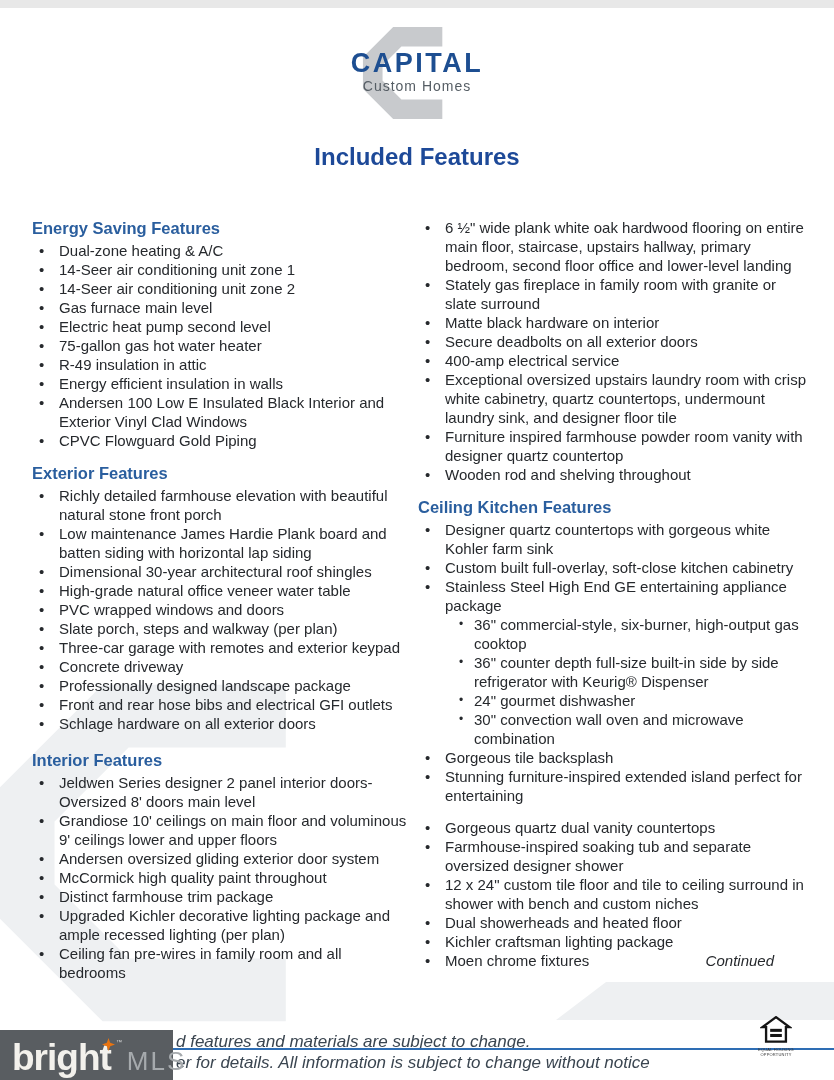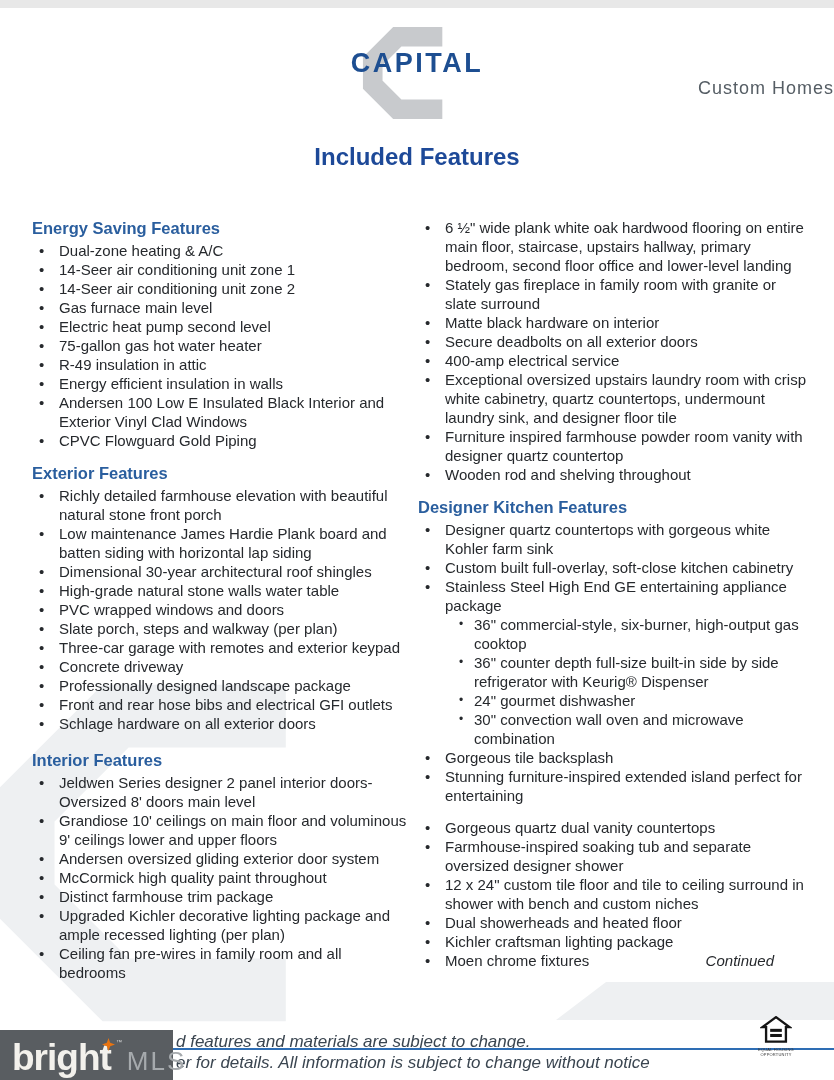--- a/index.html
+++ b/index.html
@@ -14,22 +14,22 @@
   }
 
   
   .logo-block { position: absolute; top: 0; left: 0; width: 100%; height: 130px; }
   .logo-c { position: absolute; top: 16px; left: 357px; }
   .brand-name {
     position: absolute; top: 40px; width: 100%; text-align: center;
     font-size: 27px; font-weight: bold; letter-spacing: 2.5px; color: #1d4e91;
   }
   .brand-subtitle {
-    position: absolute; top: 70px; width: 100%; text-align: right;
-    font-size: 18px; color: #555d64; letter-spacing: 1px;
+    position: absolute; top: 70px; width: 100%; text-align: center;
+    font-size: 14px; color: #555d64; letter-spacing: 1px;
   }
   .brand-tagline {
     position: absolute; top: 90px; width: 100%; text-align: center;
     font-size: 8.5px; color: #b3b7ba; letter-spacing: 1px;
   }
   .page-title {
     position: absolute; top: 135px; width: 100%; text-align: center;
     font-size: 24px; font-weight: bold; color: #1d4998;
   }
 
@@ -163,21 +163,21 @@
             <li class="item">
               <span class="bullet">•</span>
               <div class="li-body"><span class="txt">Low maintenance James Hardie Plank board and batten siding with horizontal lap siding</span></div>
             </li>
             <li class="item">
               <span class="bullet">•</span>
               <div class="li-body"><span class="txt">Dimensional 30-year architectural roof shingles</span></div>
             </li>
             <li class="item">
               <span class="bullet">•</span>
-              <div class="li-body"><span class="txt">High-grade natural stone walls water table</span></div>
+              <div class="li-body"><span class="txt">High-grade natural office veneer water table</span></div>
             </li>
             <li class="item">
               <span class="bullet">•</span>
               <div class="li-body"><span class="txt">PVC wrapped windows and doors</span></div>
             </li>
             <li class="item">
               <span class="bullet">•</span>
               <div class="li-body"><span class="txt">Slate porch, steps and walkway (per plan)</span></div>
             </li>
             <li class="item">
@@ -267,21 +267,21 @@
               <span class="bullet">•</span>
               <div class="li-body"><span class="txt">Furniture inspired farmhouse powder room vanity with designer quartz countertop</span></div>
             </li>
             <li class="item">
               <span class="bullet">•</span>
               <div class="li-body"><span class="txt">Wooden rod and shelving throughout</span></div>
             </li>
           </ul>
         </div>
         <div class="section">
-          <h3 class="heading">Designer Kitchen Features</h3>
+          <h3 class="heading">Ceiling Kitchen Features</h3>
           <ul class="list">
             <li class="item">
               <span class="bullet">•</span>
               <div class="li-body"><span class="txt">Designer quartz countertops with gorgeous white Kohler farm sink</span></div>
             </li>
             <li class="item">
               <span class="bullet">•</span>
               <div class="li-body"><span class="txt">Custom built full-overlay, soft-close kitchen cabinetry</span></div>
             </li>
             <li class="item">

